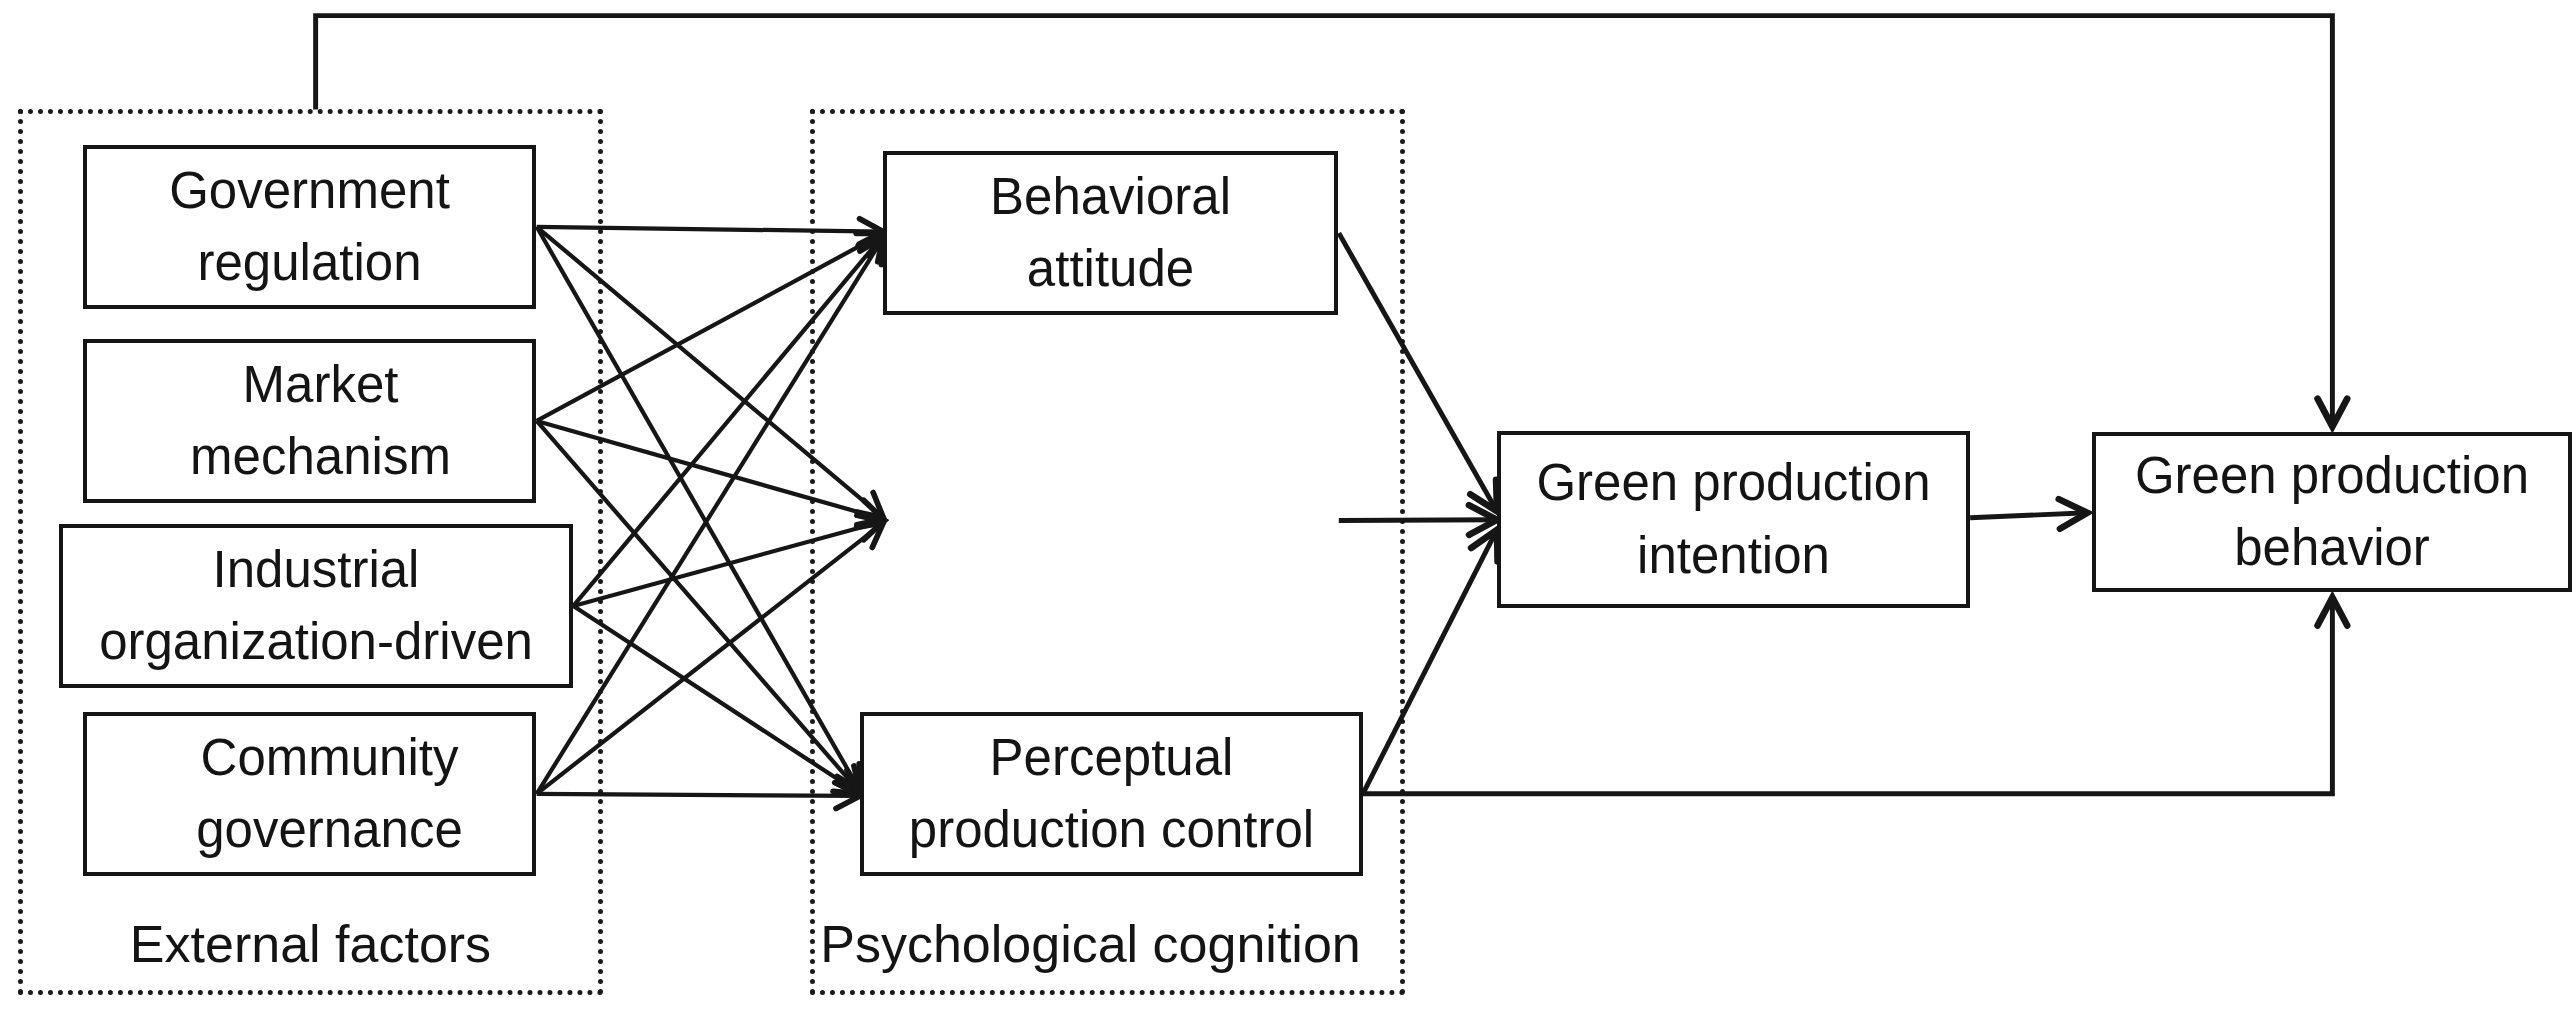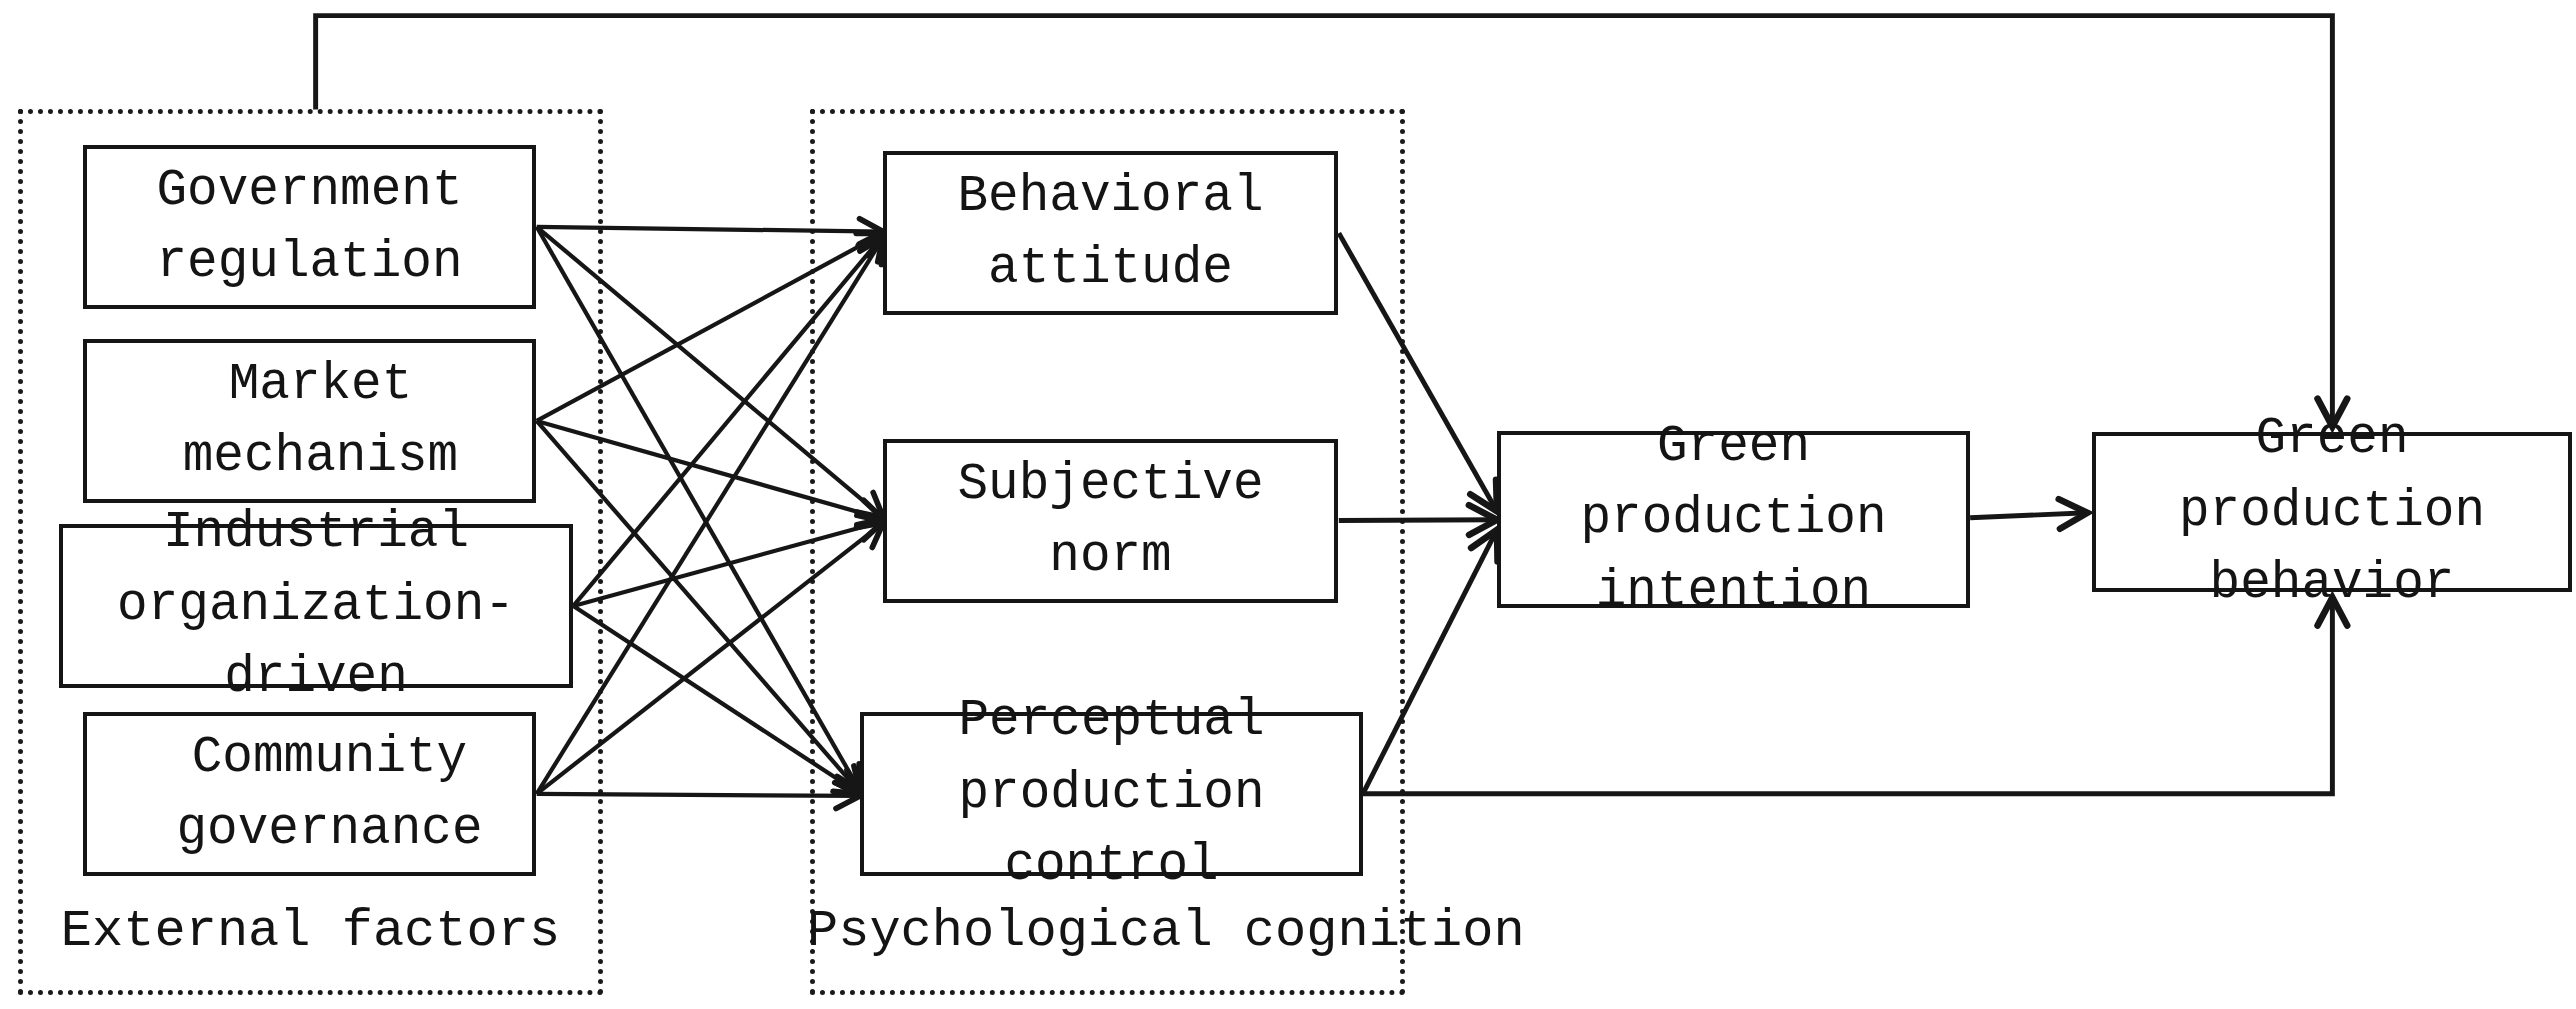--- a/index.html
+++ b/index.html
@@ -1,21 +1,21 @@
 <!DOCTYPE html>
 <html style="font-size:11.3px"><head>
 <meta charset="utf-8">
 <style>
   html, body { margin: 0; padding: 0; background: #ffffff; }
   .canvas {
     position: relative;
     width: 2576px;
     height: 1010px;
     background: #ffffff;
-    font-family: Liberation Mono, monospace;
+    font-family: Liberation Sans, sans-serif;
     color: #141414;
     overflow: hidden;
   }
   .group {
     position: absolute;
     border: 5px dotted #1a1a1a;
     box-sizing: border-box;
     z-index: 1;
     background: transparent;
   }
@@ -38,20 +38,21 @@
     line-height: 1.42;
     white-space: pre-line;
     z-index: 3;
   }
   .group-label {
     position: absolute;
     text-align: center;
     font-size: 52px;
     z-index: 3;
     white-space: nowrap;
+    margin-top: 12px;
   }
   svg line, svg path { stroke: #161616; fill: none; }
   .edge-thin  { stroke-width: 6px; }
   .edge-thick { stroke-width: 7px; }
 </style>
 </head>
 <body>
 
 <div class="canvas">
 
@@ -95,22 +96,20 @@
 mechanism</div>
   <div class="node" style="left:59px; top:524px; width:514px; height:164px;">Industrial
 organization-driven</div>
   <div class="node" style="left:83px; top:712px; width:453px; height:164px;padding-left:40px;">Community
 governance</div>
 
   <div class="group-label" style="left:42px; top:902px; width:537px;">External factors</div>
 
   <div class="node" style="left:883px; top:151px; width:455px; height:164px;">Behavioral
 attitude</div>
-  <div class="node" style="left:883px; top:439px; width:455px; height:164px;">Subjective
-norm</div>
   <div class="node" style="left:860px; top:712px; width:503px; height:164px;">Perceptual
 production control</div>
 
   <div class="group-label" style="left:807px; top:902px; width:567px;">Psychological cognition</div>
 
   <div class="node" style="left:1497px; top:431px; width:473px; height:177px;">Green production
 intention</div>
   <div class="node" style="left:2092px; top:432px; width:480px; height:160px;">Green production
 behavior</div>
 

